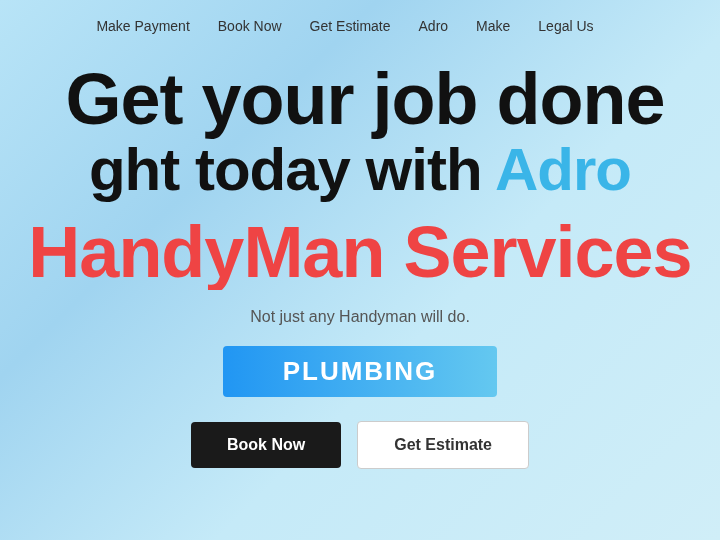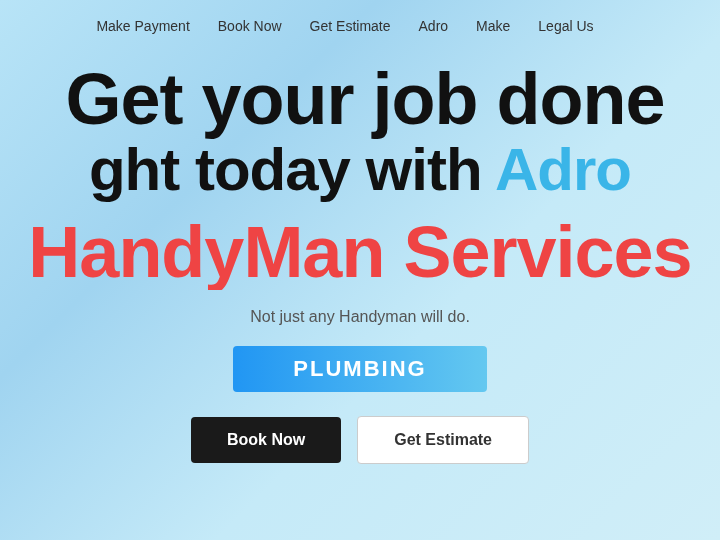--- a/index.html
+++ b/index.html
@@ -95,21 +95,21 @@
       color: #555;
       margin-top: 18px;
       margin-bottom: 20px;
     }
 
     .service-badge {
       background: linear-gradient(90deg, #2196f3 0%, #64c8f0 100%);
       color: #fff;
       font-family: 'Arial Black', Arial, sans-serif;
       font-weight: 900;
-      font-size: 22px;
+      font-size: 26px;
       letter-spacing: 2px;
       padding: 10px 60px;
       border-radius: 4px;
       display: inline-block;
       margin-bottom: 24px;
       text-transform: uppercase;
     }
 
     .cta-buttons {
       display: flex;

